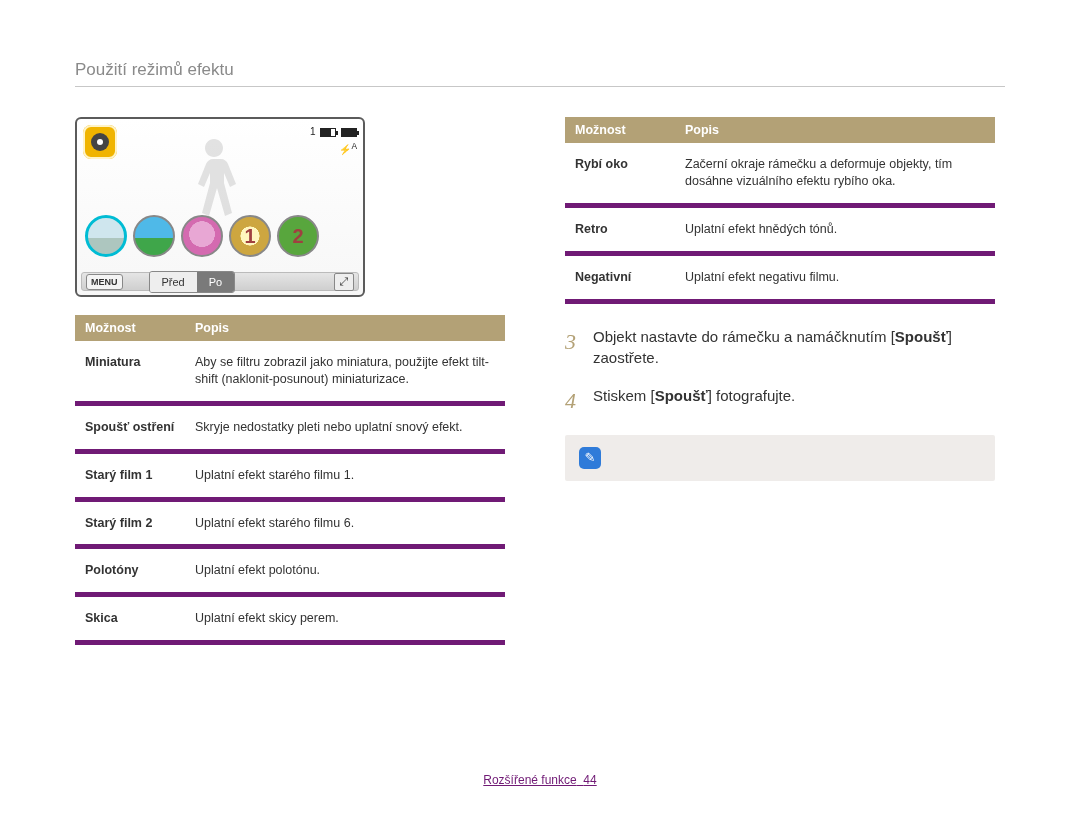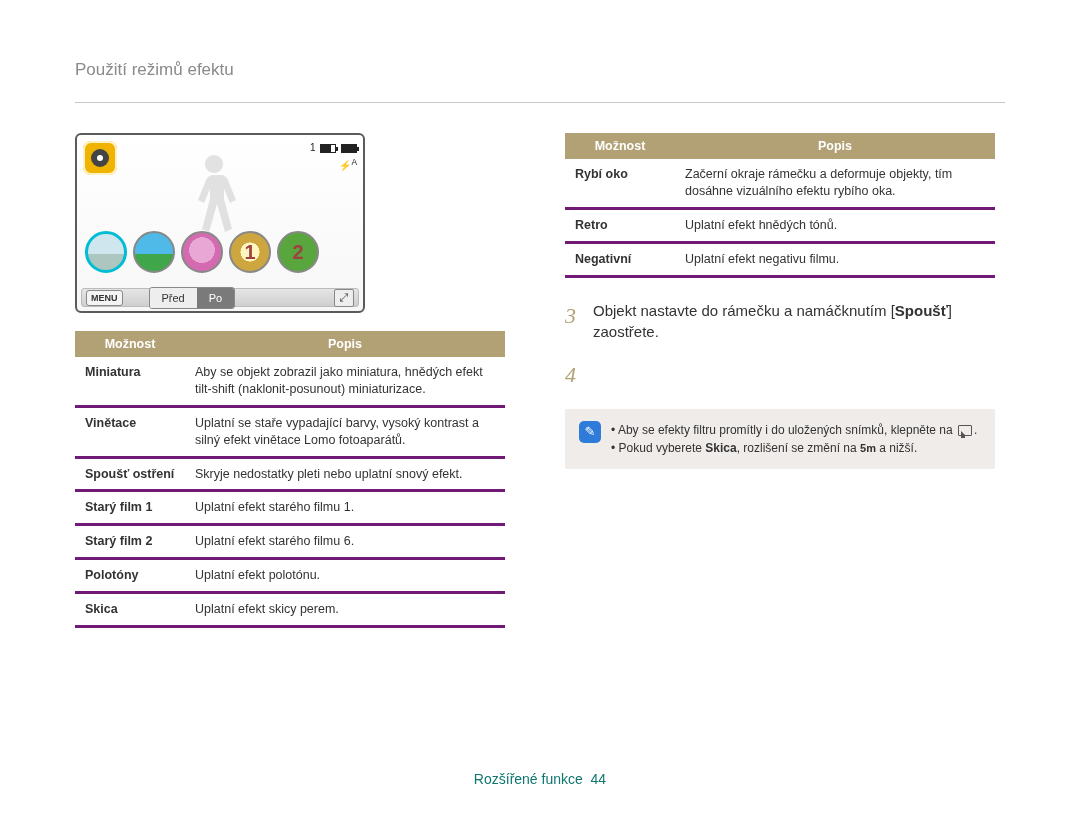--- a/index.html
+++ b/index.html
@@ -9,21 +9,21 @@
     background: #fff;
     font-family: Arial, Helvetica, sans-serif;
     color: #333;
     position: relative;
     padding: 60px 75px 40px 75px;
   }
   .page-title {
     font-size: 17px;
     color: #8a8a8a;
     border-bottom: 1px solid #c7c7c7;
-    padding-bottom: 22px;
+    padding-bottom: 6px;
     margin-bottom: 30px;
   }
   .columns {
     display: flex;
     gap: 60px;
   }
   .col { flex: 1; }
   .col-left { flex: 0 0 430px; }
   .col-right { flex: 0 0 430px; }
 
@@ -87,24 +87,24 @@
   .seg span.active{background:#7a7a7a;color:#fff;}
   .expand-icon{margin-left:auto;border:1px solid #888;width:20px;height:18px;border-radius:2px;display:flex;align-items:center;justify-content:center;background:#eee;}
   
   
   table.opts {
     width: 100%;
     border-collapse: collapse;
     font-size: 12.5px;
   }
   table.opts th {
-    background:#b3a176;color:#fff;text-align:center;padding:6px 10px;font-weight:bold;margin-left:24px;
+    background:#b3a176;color:#fff;text-align:left;padding:6px 10px;font-weight:bold;margin-left:24px;
   }
   table.opts td {
-    padding:7px 10px;border-bottom:3px solid #701a75;vertical-align:top;line-height:1.35;
+    padding:13px 10px;border-bottom:5px solid #701a75;vertical-align:top;line-height:1.35;
   }
   table.opts td.name {
     font-weight:bold;width:110px;white-space:nowrap;
   }
   table.opts th.name { width:110px;}
   
   
   .step { display:flex; gap:12px; margin-bottom:16px; font-size:15px; line-height:1.45; }
   .step-num { color:#b3a176;font-size:22px;font-style:italic;font-family:Georgia,serif;min-width:16px; }
   .step b { font-weight:bold; }
@@ -118,21 +118,21 @@
     width:22px;height:22px;border-radius:5px;background:#2f7bd9;color:#fff;
     display:flex;align-items:center;justify-content:center;flex:0 0 22px;font-size:13px;
   }
   .note ul{list-style:none;padding:0;}
   .note li::before{content:"• ";}
   .inline-icon{display:inline-block;width:14px;height:11px;border:1px solid #555;border-radius:1px;vertical-align:middle;margin:0 2px;position:relative;}
   .inline-icon::after{content:"";position:absolute;left:2px;top:5px;width:8px;height:3px;border-left:4px solid #555;border-top:4px solid transparent;}
   .five-m{font-weight:bold;font-size:11px;}
   
   .footer {
-    position:absolute;left:0;right:0;bottom:28px;text-align:center;font-size:14px;color:#0f766e;
+    position:absolute;left:0;right:0;bottom:28px;text-align:center;font-size:12px;color:#701a75;text-decoration:underline;
   }
 </style>
 </head>
 <body>
 
 <div class="page-title">Použití režimů efektu</div>
 
 <div class="columns">
 
   <div class="col col-left">
@@ -180,25 +180,21 @@
     <table class="opts">
       <thead>
         <tr>
           <th class="name">Možnost</th>
           <th>Popis</th>
         </tr>
       </thead>
       <tbody>
         <tr>
             <td class="name">Miniatura</td>
-            <td>Aby se objekt zobrazil jako miniatura, hnědých efekt tilt-shift (naklonit-posunout) miniaturizace.</td>
-          </tr>
-        <tr>
-            <td class="name">Vinětace</td>
-            <td>Uplatní se staře vypadající barvy, vysoký kontrast a silný efekt vinětace Lomo fotoaparátů.</td>
+            <td>Aby se filtru zobrazil jako miniatura, použijte efekt tilt-shift (naklonit-posunout) miniaturizace.</td>
           </tr>
         <tr>
             <td class="name">Spoušť ostření</td>
             <td>Skryje nedostatky pleti nebo uplatní snový efekt.</td>
           </tr>
         <tr>
             <td class="name">Starý film 1</td>
             <td>Uplatní efekt starého filmu 1.</td>
           </tr>
         <tr>
@@ -246,32 +242,27 @@
 
     <div class="step">
       <div class="step-num">3</div>
       <div>
         <span>Objekt nastavte do rámečku a namáčknutím [</span><b>Spoušť</b><span>] zaostřete.</span>
       </div>
     </div>
 
     <div class="step">
       <div class="step-num">4</div>
+      <div>
+        <span>Stiskem [</span><b>Spoušť</b><span>] fotografujte.</span>
+      </div>
     </div>
 
     <div class="note">
       <div class="note-icon">✎</div>
-      <ul>
-        <li>
-          <span>Aby se efekty filtru promítly i do uložených snímků, klepněte na </span><span class="inline-icon"></span><span>.</span>
-        </li>
-        <li>
-          <span>Pokud vyberete </span><b>Skica</b><span>, rozlišení se změní na </span><span class="five-m">5m</span><span> a nižší.</span>
-        </li>
-      </ul>
     </div>
 
   </div>
 </div>
 
 <div class="footer">
   <span>Rozšířené funkce</span>&nbsp;&nbsp;<span>44</span>
 </div>
 
 </body></html>

